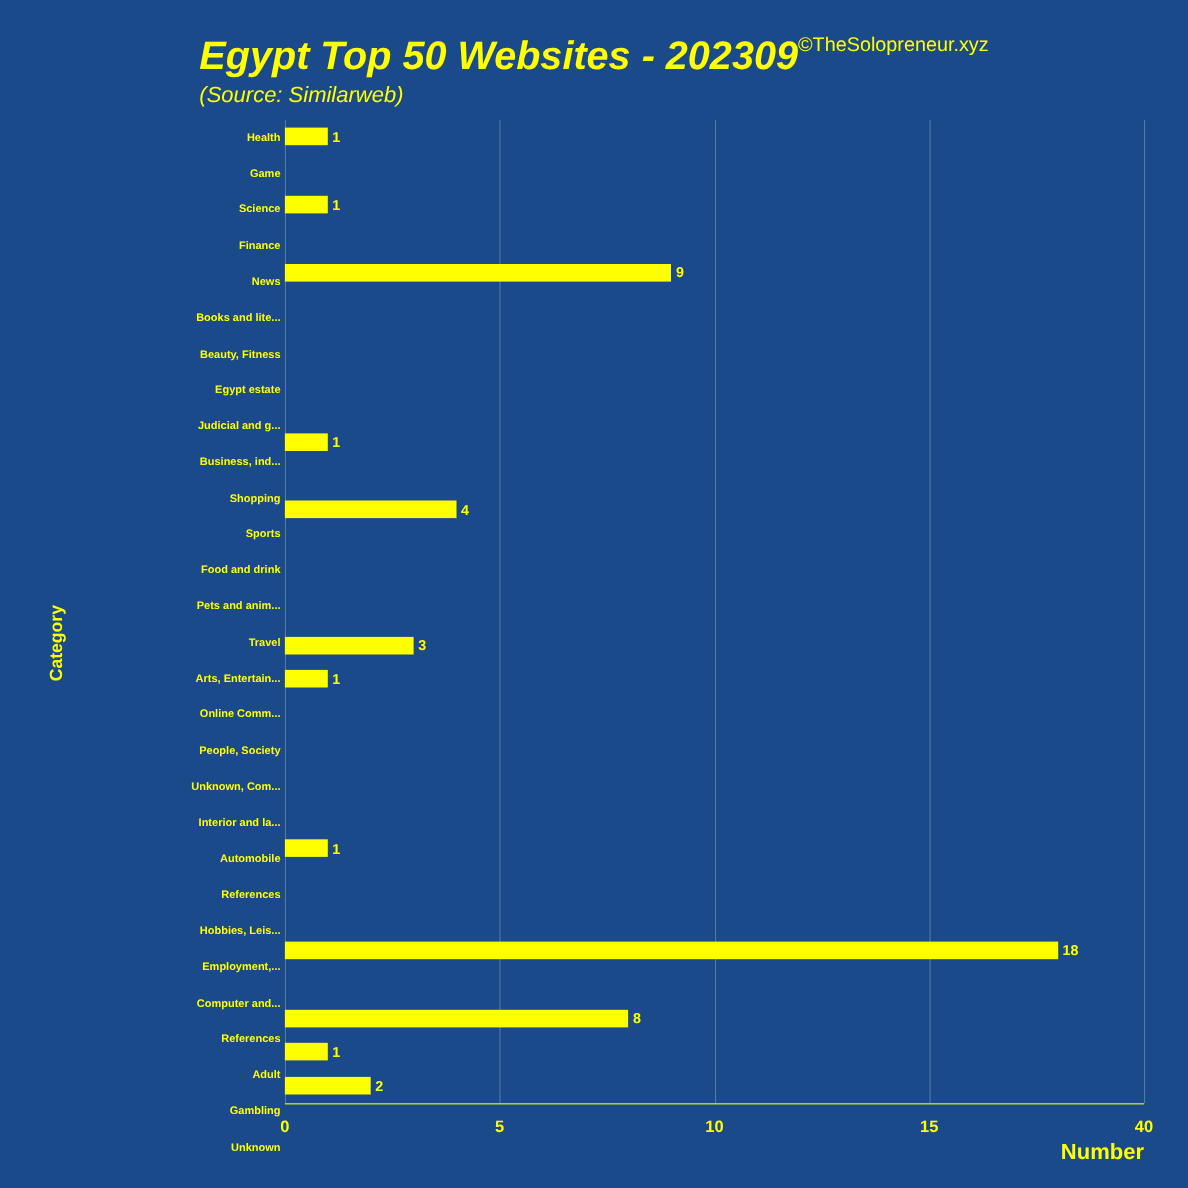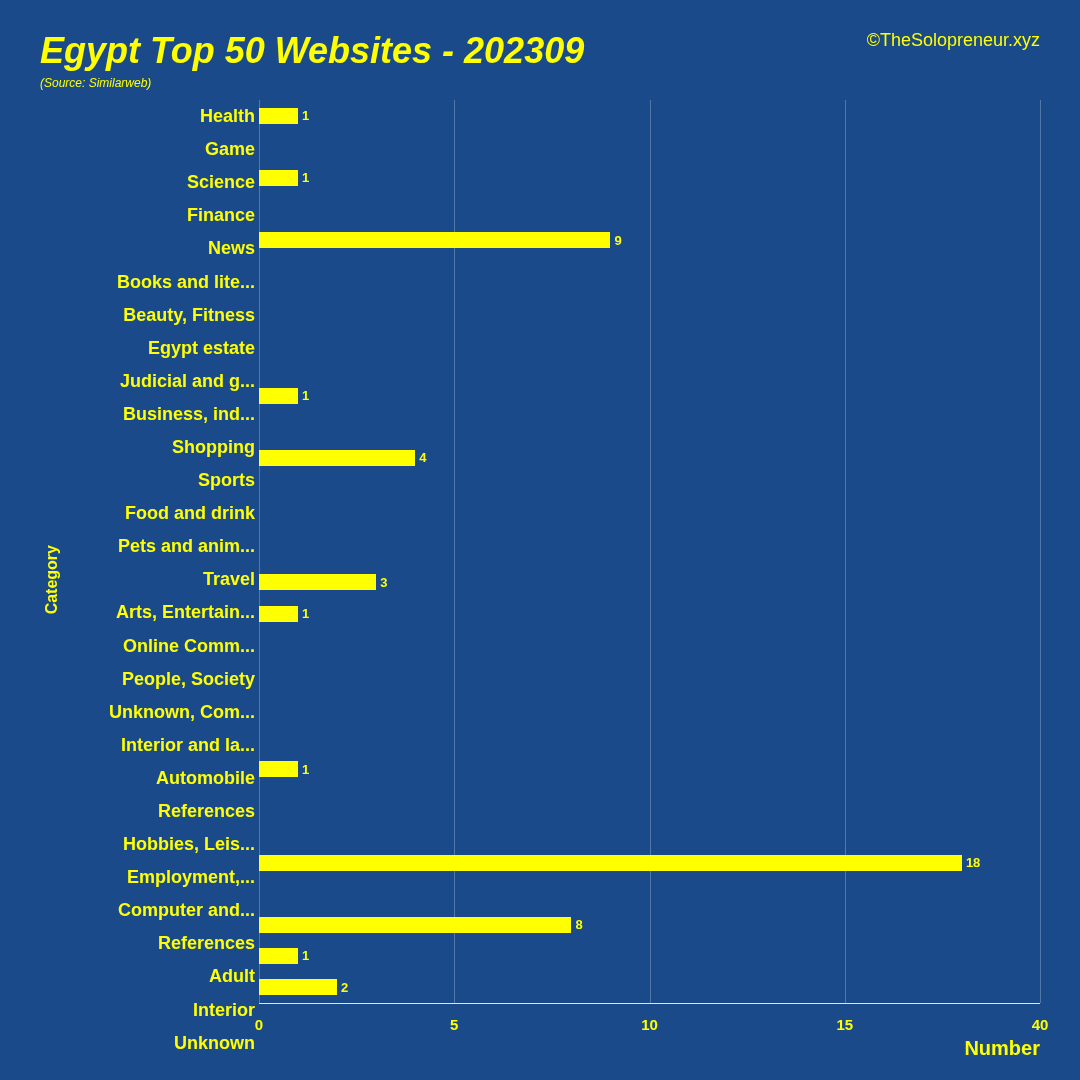--- a/index.html
+++ b/index.html
@@ -19,27 +19,27 @@
     }
     .title {
       color: #ffff00;
       font-size: 36px;
       font-weight: bold;
       font-style: italic;
       margin-bottom: 4px;
     }
     .header-row {
       display: flex;
-      justify-content: space-between;
+      justify-content: center;
       align-items: flex-start;
       margin-bottom: 10px;
     }
     .source {
       color: #ffff00;
-      font-size: 12px;
+      font-size: 20px;
       font-style: italic;
     }
     .copyright {
       color: #ffff00;
       font-size: 18px;
     }
     .chart-area {
       display: flex;
       flex: 1;
       gap: 0;
@@ -62,21 +62,21 @@
     .category-labels {
       display: flex;
       flex-direction: column;
       justify-content: space-around;
       width: 195px;
       flex-shrink: 0;
       padding-right: 4px;
     }
     .category-label {
       color: #ffff00;
-      font-size: 18px;
+      font-size: 10px;
       font-weight: bold;
       text-align: right;
       height: 22px;
       display: flex;
       align-items: center;
       justify-content: flex-end;
       white-space: nowrap;
     }
     .bars-section {
       flex: 1;
@@ -180,21 +180,21 @@
         <div class="category-label">People, Society</div>
         <div class="category-label">Unknown, Com...</div>
         <div class="category-label">Interior and la...</div>
         <div class="category-label">Automobile</div>
         <div class="category-label">References</div>
         <div class="category-label">Hobbies, Leis...</div>
         <div class="category-label">Employment,...</div>
         <div class="category-label">Computer and...</div>
         <div class="category-label">References</div>
         <div class="category-label">Adult</div>
-        <div class="category-label">Interior</div>
+        <div class="category-label">Gambling</div>
         <div class="category-label">Unknown</div>
       </div>
     <div class="bars-section">
       <div class="bars-container" id="bars-container">
         <div class="grid-lines" id="grid-lines">
             <div style="position: absolute; left: 0%; top: 0px; bottom: 0px; width: 1px; background-color: rgba(255, 255, 255, 0.25);"></div>
             <div style="position: absolute; left: 25%; top: 0px; bottom: 0px; width: 1px; background-color: rgba(255, 255, 255, 0.25);"></div>
             <div style="position: absolute; left: 50%; top: 0px; bottom: 0px; width: 1px; background-color: rgba(255, 255, 255, 0.25);"></div>
             <div style="position: absolute; left: 75%; top: 0px; bottom: 0px; width: 1px; background-color: rgba(255, 255, 255, 0.25);"></div>
             <div style="position: absolute; left: 100%; top: 0px; bottom: 0px; width: 1px; background-color: rgba(255, 255, 255, 0.25);"></div>

